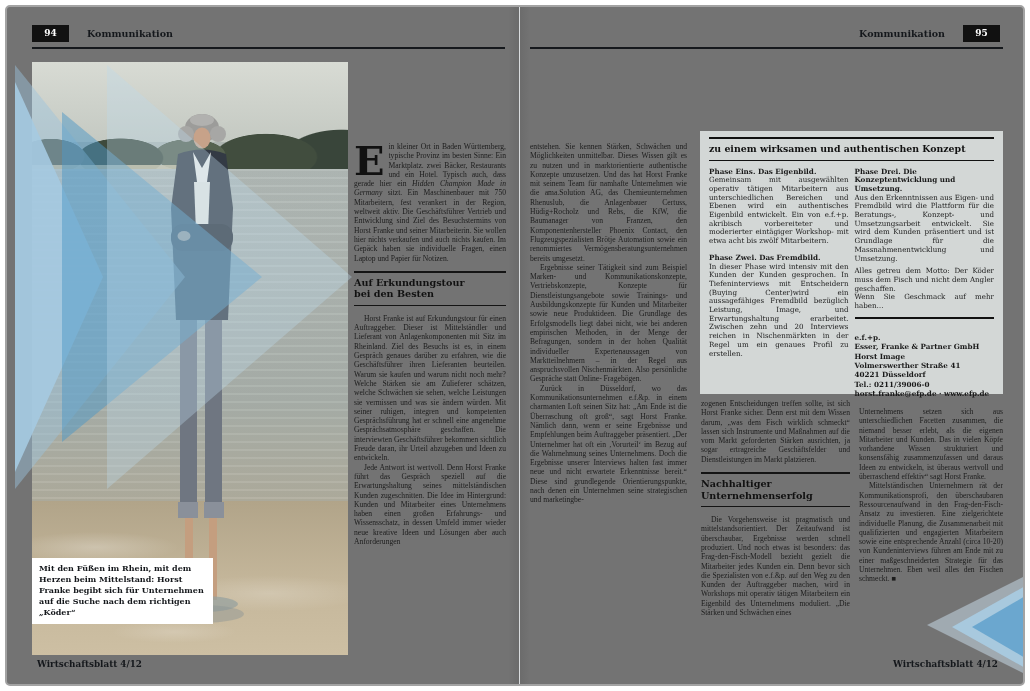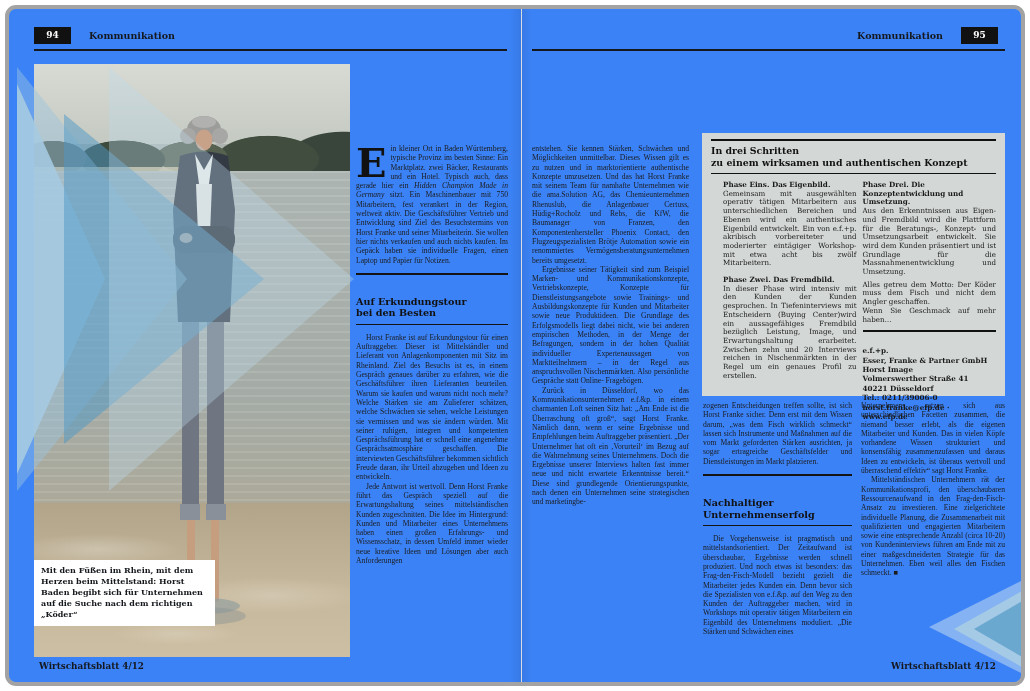--- a/index.html
+++ b/index.html
@@ -1,19 +1,19 @@
 <!DOCTYPE html>
 <html lang="de"><head>
 <meta charset="utf-8">
 <style>
   * { margin:0; padding:0; box-sizing:border-box; }
   html,body { width:1030px; height:691px; background:#ffffff; font-family:"Liberation Serif", serif; }
   .spread {
     position:absolute; left:5px; top:5px; width:1020px; height:681px;
-    background:#3b82f6; border:4px solid #a3a3a3; border-radius:11px; overflow:hidden;
+    background:#737373; border:2px solid #a3a3a3; border-radius:5px; overflow:hidden;
   }
   
   .gutter { position:absolute; left:501px; top:0; width:22px; height:100%;
     background:linear-gradient(90deg, rgba(0,0,0,0) 0%, rgba(0,0,0,0.07) 50%, rgba(0,0,0,0) 100%); }
   .gutter-line { position:absolute; left:512px; top:0; width:1px; height:100%; background:#d9dcde; }
 
   
   .page-head { position:absolute; top:18px; height:24px; }
   .page-head .num {
     display:inline-block; width:37px; height:17px; background:#111; color:#fff;
@@ -38,21 +38,21 @@
   .bodycol p.ind { text-indent:10px; }
   .dropcap {
     float:left; font-family:"DejaVu Serif", serif; font-weight:bold;
     font-size:40px; line-height:33px; padding:2px 4px 0 0; color:#111;
   }
   .ital { font-style:italic; }
   .section-heading {
     font-family:"DejaVu Serif", serif; font-weight:bold; font-size:9.6px; line-height:11.5px;
     color:#111; white-space:pre-line; text-align:left;
     border-top:2.5px solid #141414; border-bottom:1.5px solid #141414;
-    padding:21px 0 5px; margin:8px 0 8px;
+    padding:4px 0 5px; margin:8px 0 8px;
   }
 
   
   .photo { position:absolute; left:25px; top:55px; width:316px; height:593px; overflow:hidden; background:#aeb5b1; }
   .sky { position:absolute; left:0; top:0; right:0; height:80px; background:linear-gradient(#d8dbd4, #c4c9c2); }
   .trees { position:absolute; left:0; top:58px; right:0; height:50px;
     background:
       radial-gradient(55px 28px at 6% 72%,  #4a5345 60%, rgba(0,0,0,0) 62%),
       radial-gradient(70px 32px at 28% 76%, #3e4a3c 60%, rgba(0,0,0,0) 62%),
       radial-gradient(58px 26px at 50% 70%, #56624f 60%, rgba(0,0,0,0) 62%),
@@ -89,21 +89,21 @@
   .infobox {
     position:absolute; left:693px; top:124px; width:303px; height:263px;
     background:#d3d7d6; padding:6px 9px 8px;
     font-family:"DejaVu Serif", serif; color:#1a1a1a;
   }
   .infobox .box-title {
     border-top:2px solid #111; padding-top:4px;
     font-weight:bold; font-size:9.4px; line-height:11.5px; color:#111;
   }
   .infobox .title-rule { height:1px; background:#111; margin:5px 0 7px; }
-  .box-cols { display:flex; gap:6px;margin-left:12px; }
+  .box-cols { display:flex; gap:6px; }
   .box-col { width:50%; text-align:justify; font-size:7.1px; line-height:8.7px; }
   .phase-title { font-weight:bold; font-size:7.2px; line-height:8.7px; text-align:left; }
   .phase-gap { height:8px; }
   .contact { border-top:2px solid #111; margin-top:6px; padding-top:14px;
     font-weight:bold; font-size:7.2px; line-height:9.4px; text-align:left; }
   .contact .link { cursor:pointer; }
 </style>
 </head>
 <body>
 
@@ -143,21 +143,21 @@
     </svg>
   </div>
 
   <div>
     <div class="chev-r" style="left:8px;  top:75px;  width:88px;  height:390px; background:#aecfe4; opacity:.9;"></div>
     <div class="chev-r" style="left:8px;  top:58px;  width:170px; height:424px; background:#9cc4de; opacity:.45;"></div>
     <div class="chev-r" style="left:55px; top:105px; width:200px; height:330px; background:#4e98c6; opacity:.5;"></div>
     <div class="chev-r" style="left:100px;top:58px;  width:245px; height:424px; background:#bdd9ea; opacity:.35;"></div>
   </div>
 
-  <div class="caption">Mit den Füßen im Rhein, mit dem Herzen beim Mittelstand: Horst Baden begibt sich für Unternehmen auf die Suche nach dem richtigen „Köder“</div>
+  <div class="caption">Mit den Füßen im Rhein, mit dem Herzen beim Mittelstand: Horst Franke begibt sich für Unternehmen auf die Suche nach dem richtigen „Köder“</div>
 
   <div class="bodycol" style="left:347px; top:135px; width:152px;">
     <p><span class="dropcap">E</span><span>in kleiner Ort in Baden Württemberg, typische Provinz im besten Sinne: Ein Marktplatz. zwei Bäcker, Restaurants und ein Hotel. Typisch auch, dass gerade hier ein </span><span class="ital">Hidden Champion Made in Germany</span><span> sitzt. Ein Maschinenbauer mit 750 Mitarbeitern, fest verankert in der Region, weltweit aktiv. Die Geschäftsführer Vertrieb und Entwicklung sind Ziel des Besuchstermins von Horst Franke und seiner Mitarbeiterin. Sie wollen hier nichts verkaufen und auch nichts kaufen. Im Gepäck haben sie individuelle Fragen, einen Laptop und Papier für Notizen.</span></p>
     <div class="section-heading">Auf Erkundungstour
 bei den Besten</div>
     <p class="ind">Horst Franke ist auf Erkundungstour für einen Auftraggeber. Dieser ist Mittelständler und Lieferant von Anlagenkomponenten mit Sitz im Rheinland. Ziel des Besuchs ist es, in einem Gespräch genaues darüber zu erfahren, wie die Geschäftsführer ihren Lieferanten beurteilen. Warum sie kaufen und warum nicht noch mehr? Welche Stärken sie am Zulieferer schätzen, welche Schwächen sie sehen, welche Leistungen sie vermissen und was sie ändern würden. Mit seiner ruhigen, integren und kompetenten Gesprächsführung hat er schnell eine angenehme Gesprächsatmosphäre geschaffen. Die interviewten Geschäftsführer bekommen sichtlich Freude daran, ihr Urteil abzugeben und Ideen zu entwickeln.</p>
     <p class="ind">Jede Antwort ist wertvoll. Denn Horst Franke führt das Gespräch speziell auf die Erwartungshaltung seines mittelständischen Kunden zugeschnitten. Die Idee im Hintergrund: Kunden und Mitarbeiter eines Unternehmens haben einen großen Erfahrungs- und Wissensschatz, in dessen Umfeld immer wieder neue kreative Ideen und Lösungen aber auch Anforderungen</p>
   </div>
 
   <div class="footer" style="left:30px;">Wirtschaftsblatt 4/12</div>
@@ -172,21 +172,20 @@
   <div class="head-rule" style="left:523px; width:473px;"></div>
 
   <div class="bodycol" style="left:523px; top:135px; width:157px;">
     <p>entstehen. Sie kennen Stärken, Schwächen und Möglichkeiten unmittelbar. Dieses Wissen gilt es zu nutzen und in marktorientierte authentische Konzepte umzusetzen. Und das hat Horst Franke mit seinem Team für namhafte Unternehmen wie die ama.Solution AG, das Chemieunternehmen Rhenuslub, die Anlagenbauer Certuss, Hüdig+Rocholz und Rebs, die KfW, die Baumanager von Franzen, den Komponentenhersteller Phoenix Contact, den Flugzeugspezialisten Brötje Automation sowie ein renommiertes Vermögensberatungsunternehmen bereits umgesetzt.</p>
     <p class="ind">Ergebnisse seiner Tätigkeit sind zum Beispiel Marken- und Kommunikationskonzepte, Vertriebskonzepte, Konzepte für Dienstleistungsangebote sowie Trainings- und Ausbildungskonzepte für Kunden und Mitarbeiter sowie neue Produktideen. Die Grundlage des Erfolgsmodells liegt dabei nicht, wie bei anderen empirischen Methoden, in der Menge der Befragungen, sondern in der hohen Qualität individueller Expertenaussagen von Marktteilnehmern – in der Regel aus anspruchsvollen Nischenmärkten. Also persönliche Gespräche statt Online- Fragebögen.</p>
     <p class="ind">Zurück in Düsseldorf, wo das Kommunikationsunternehmen e.f.&amp;p. in einem charmanten Loft seinen Sitz hat: „Am Ende ist die Überraschung oft groß“, sagt Horst Franke. Nämlich dann, wenn er seine Ergebnisse und Empfehlungen beim Auftraggeber präsentiert. „Der Unternehmer hat oft ein ‚Vorurteil‘ im Bezug auf die Wahrnehmung seines Unternehmens. Doch die Ergebnisse unserer Interviews halten fast immer neue und nicht erwartete Erkenntnisse bereit.“ Diese sind grundlegende Orientierungspunkte, nach denen ein Unternehmen seine strategischen und marketingbe-</p>
   </div>
 
   <div class="infobox">
     <div class="box-title">
-      <div>In drei Schritten</div>
       <div>zu einem wirksamen und authentischen Konzept</div>
     </div>
     <div class="title-rule"></div>
     <div class="box-cols">
       <div class="box-col">
         <div class="phase-title">Phase Eins. Das Eigenbild.</div>
         <div>Gemeinsam mit ausgewählten operativ tätigen Mitarbeitern aus unterschiedlichen Bereichen und Ebenen wird ein authentisches Eigenbild entwickelt. Ein von e.f.+p. akribisch vorbereiteter und moderierter eintägiger Workshop- mit etwa acht bis zwölf Mitarbeitern.</div>
         <div class="phase-gap"></div>
         <div class="phase-title">Phase Zwei. Das Fremdbild.</div>
         <div>In dieser Phase wird intensiv mit den Kunden der Kunden gesprochen. In Tiefeninterviews mit Entscheidern (Buying Center)wird ein aussagefähiges Fremdbild bezüglich Leistung, Image, und Erwartungshaltung erarbeitet. Zwischen zehn und 20 Interviews reichen in Nischenmärkten in der Regel um ein genaues Profil zu erstellen.</div>
@@ -209,21 +208,21 @@
     </div>
   </div>
 
   <div class="bodycol" style="left:694px; top:392px; width:149px;">
     <p>zogenen Entscheidungen treffen sollte, ist sich Horst Franke sicher. Denn erst mit dem Wissen darum, „was dem Fisch wirklich schmeckt“ lassen sich Instrumente und Maßnahmen auf die vom Markt geforderten Stärken ausrichten, ja sogar ertragreiche Geschäftsfelder und Dienstleistungen im Markt platzieren.</p>
     <div class="section-heading">Nachhaltiger
 Unternehmenserfolg</div>
     <p class="ind">Die Vorgehensweise ist pragmatisch und mittelstandsorientiert. Der Zeitaufwand ist überschaubar, Ergebnisse werden schnell produziert. Und noch etwas ist besonders: das Frag-den-Fisch-Modell bezieht gezielt die Mitarbeiter jedes Kunden ein. Denn bevor sich die Spezialisten von e.f.&amp;p. auf den Weg zu den Kunden der Auftraggeber machen, wird in Workshops mit operativ tätigen Mitarbeitern ein Eigenbild des Unternehmens moduliert. „Die Stärken und Schwächen eines</p>
   </div>
 
-  <div class="bodycol" style="left:852px; top:392px; width:144px;">
+  <div class="bodycol" style="left:852px; top:400px; width:144px;">
     <p>Unternehmens setzen sich aus unterschiedlichen Facetten zusammen, die niemand besser erlebt, als die eigenen Mitarbeiter und Kunden. Das in vielen Köpfe vorhandene Wissen strukturiert und konsensfähig zusammenzufassen und daraus Ideen zu entwickeln, ist überaus wertvoll und überraschend effektiv“ sagt Horst Franke.</p>
     <p class="ind">Mittelständischen Unternehmern rät der Kommunikationsprofi, den überschaubaren Ressourcenaufwand in den Frag-den-Fisch-Ansatz zu investieren. Eine zielgerichtete individuelle Planung, die Zusammenarbeit mit qualifizierten und engagierten Mitarbeitern sowie eine entsprechende Anzahl (circa 10-20) von Kundeninterviews führen am Ende mit zu einer maßgeschneiderten Strategie für das Unternehmen. Eben weil alles den Fischen schmeckt. ■</p>
   </div>
 
   <div>
     <div class="chev-l" style="left:920px; top:568px; width:100px; height:100px; background:#cde2f0; opacity:.5;"></div>
     <div class="chev-l" style="left:945px; top:578px; width:75px;  height:84px;  background:#a9cce3; opacity:.9;"></div>
     <div class="chev-l" style="left:965px; top:588px; width:55px;  height:64px;  background:#5b9fcb; opacity:.8;"></div>
   </div>
 

